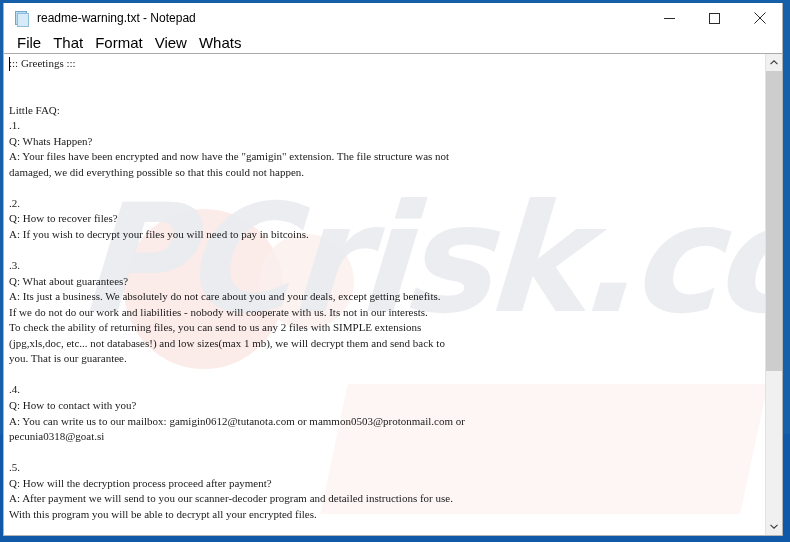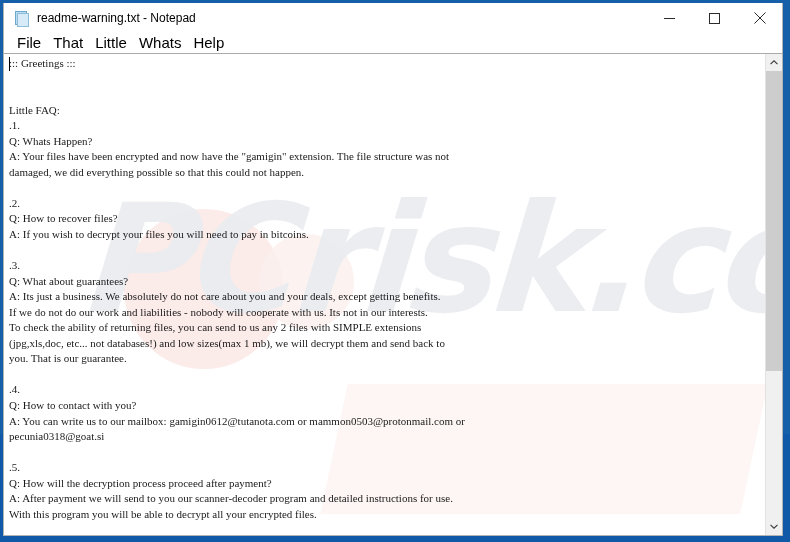--- a/index.html
+++ b/index.html
@@ -274,23 +274,23 @@
           <svg width="12" height="12" viewBox="0 0 12 12">
             <path d="M0.5 0.5 L11.5 11.5 M11.5 0.5 L0.5 11.5" stroke="#2b2b2b" stroke-width="1" fill="none"></path>
           </svg>
         </div>
       </div>
     </div>
 
     <div id="menubar">
       <div class="menu-item">File</div>
       <div class="menu-item">That</div>
-      <div class="menu-item">Little</div>
+      <div class="menu-item">Format</div>
+      <div class="menu-item">View</div>
       <div class="menu-item">Whats</div>
-      <div class="menu-item">Help</div>
     </div>
 
     <div id="textwrap">
       <div id="textarea">
         <div id="watermark">
           <div id="wm-blob1"></div>
           <div id="wm-blob2"></div>
           <div id="wm-blob3"></div>
           <div id="wm-text">PCrisk.com</div>
         </div>

